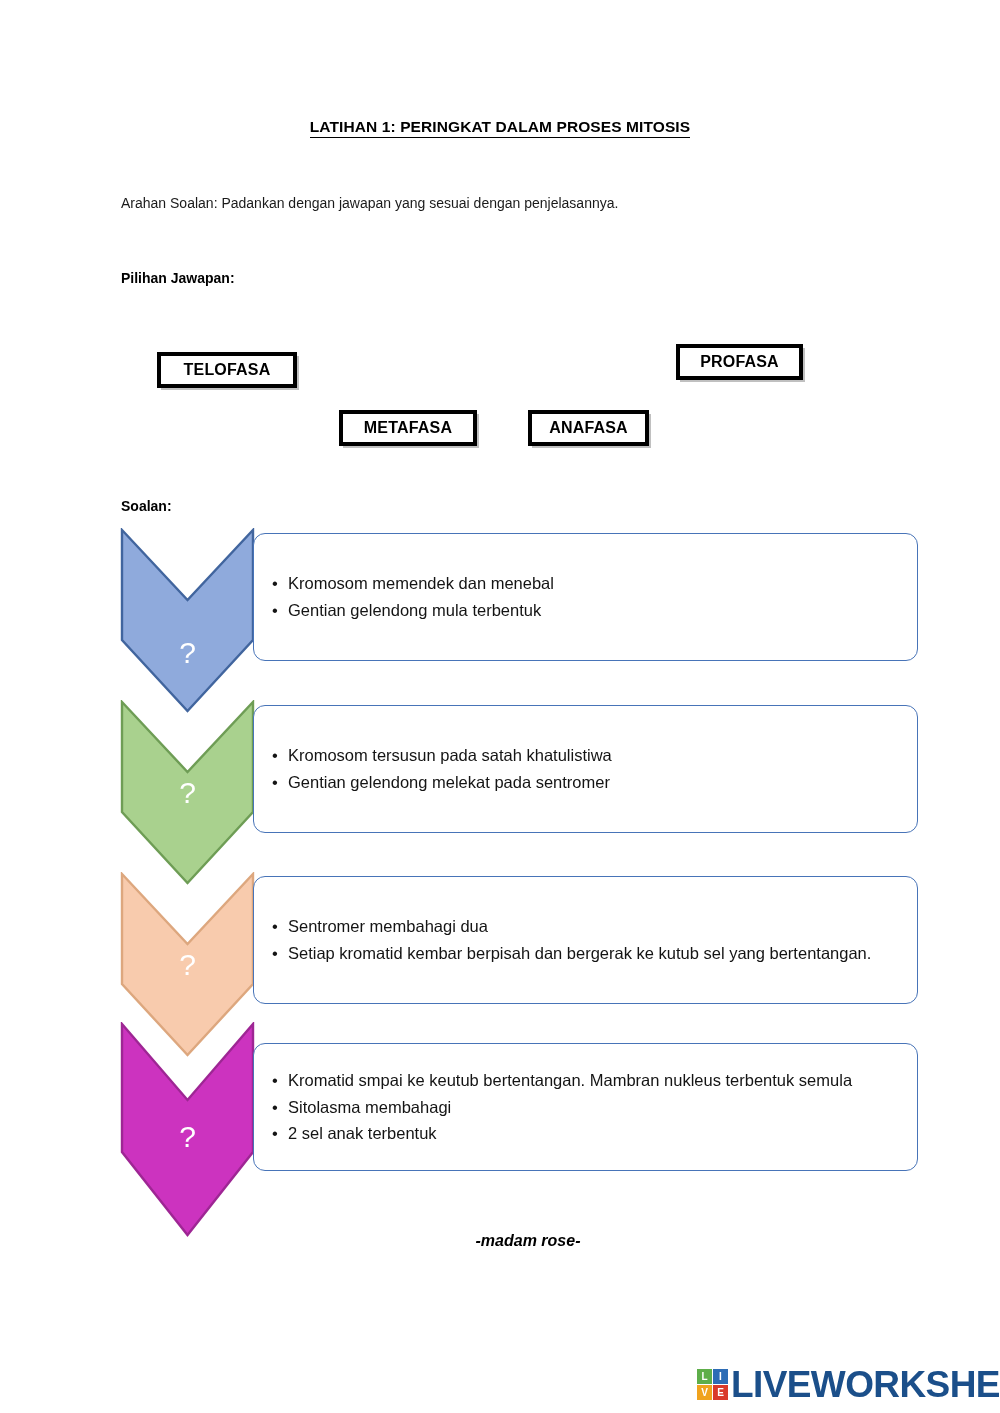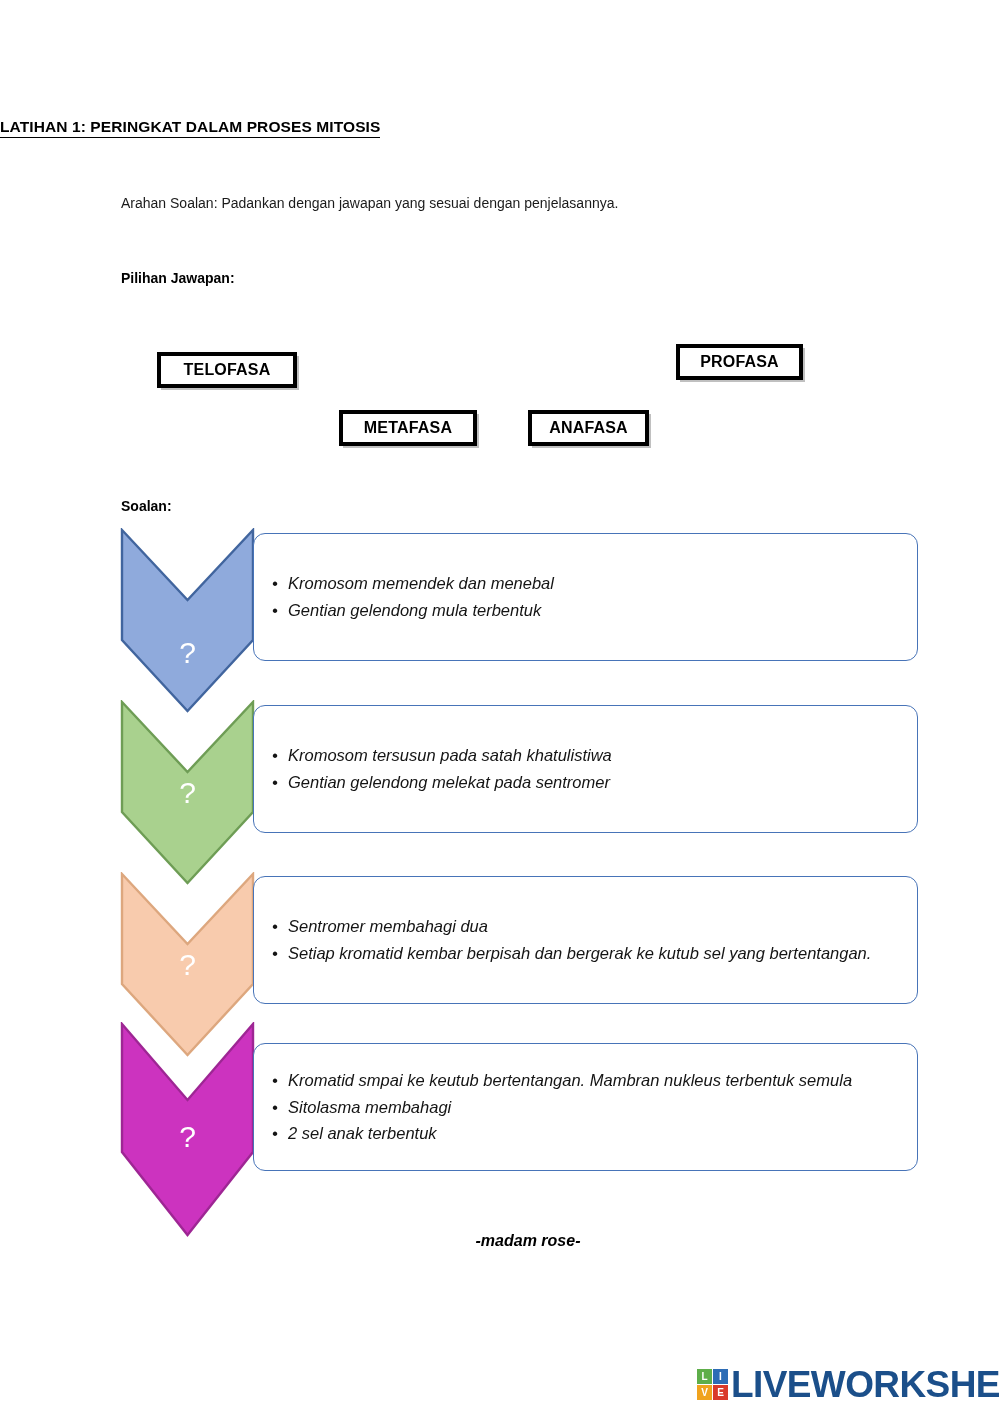--- a/index.html
+++ b/index.html
@@ -22,20 +22,21 @@
     inset: 0;
     background: #ffffff;
   }
 
   
   .doc-title {
     position: absolute;
     left: 0;
     top: 118px;
     width: 1000px;
+    text-align: center;
     font-size: 15.5px;
     font-weight: bold;
     letter-spacing: 0.1px;
   }
   .doc-title span {
     border-bottom: 1.6px solid #000;
     padding-bottom: 2px;
   }
 
   .instruction {
@@ -117,21 +118,20 @@
     box-sizing: border-box;
     display: flex;
     flex-direction: column;
     justify-content: center;
     padding: 10px 16px 10px 18px;
   }
   .bullet-list {
     margin: 0;
     padding: 0;
     list-style: none;
-    font-style: italic;
   }
   .bullet-list li {
     position: relative;
     padding-left: 16px;
     font-size: 16.5px;
     line-height: 1.62;
     color: #141414;
   }
   .bullet-list li::before {
     content: "\2022";

